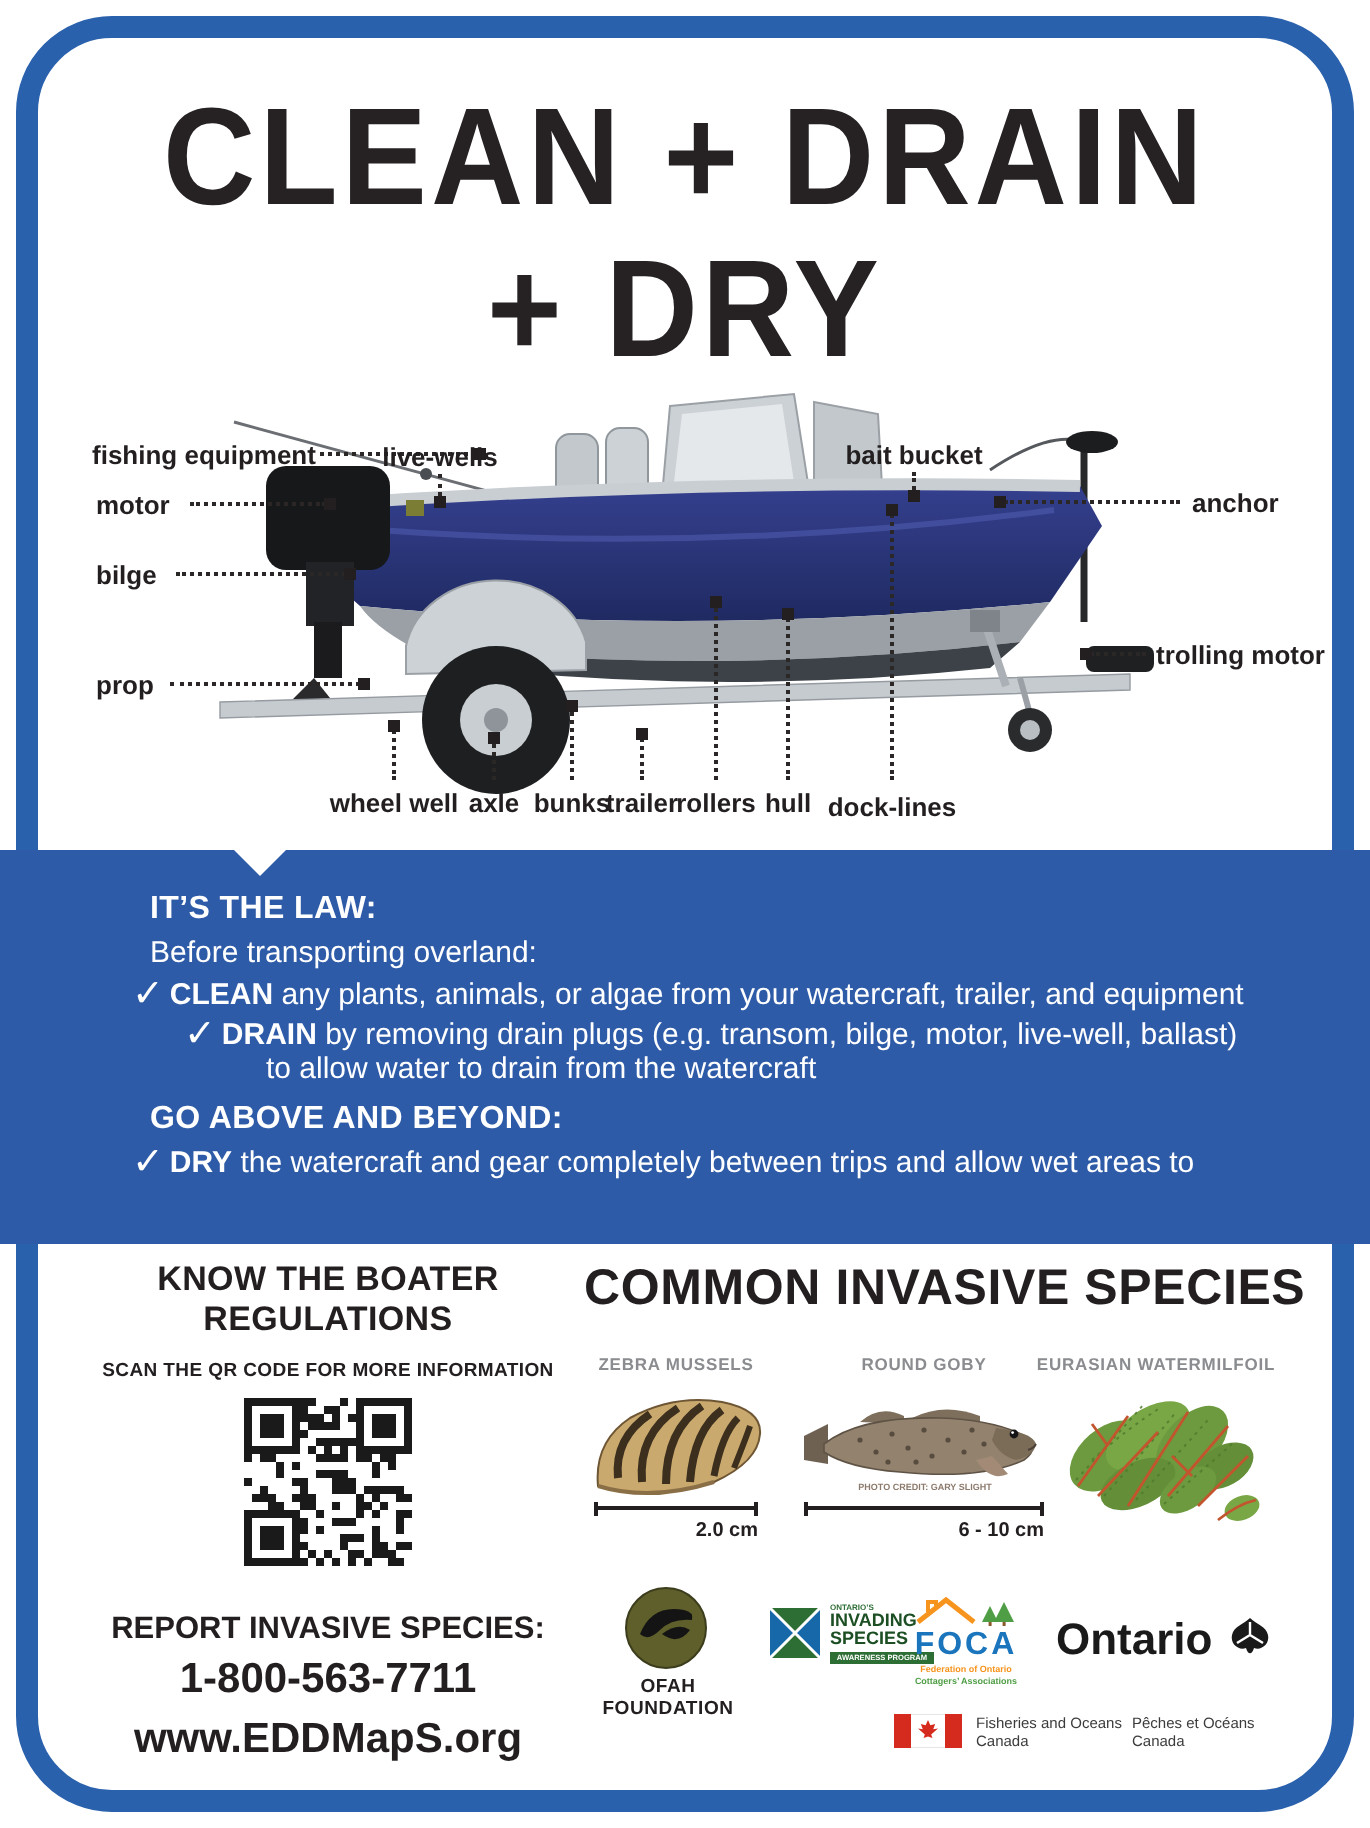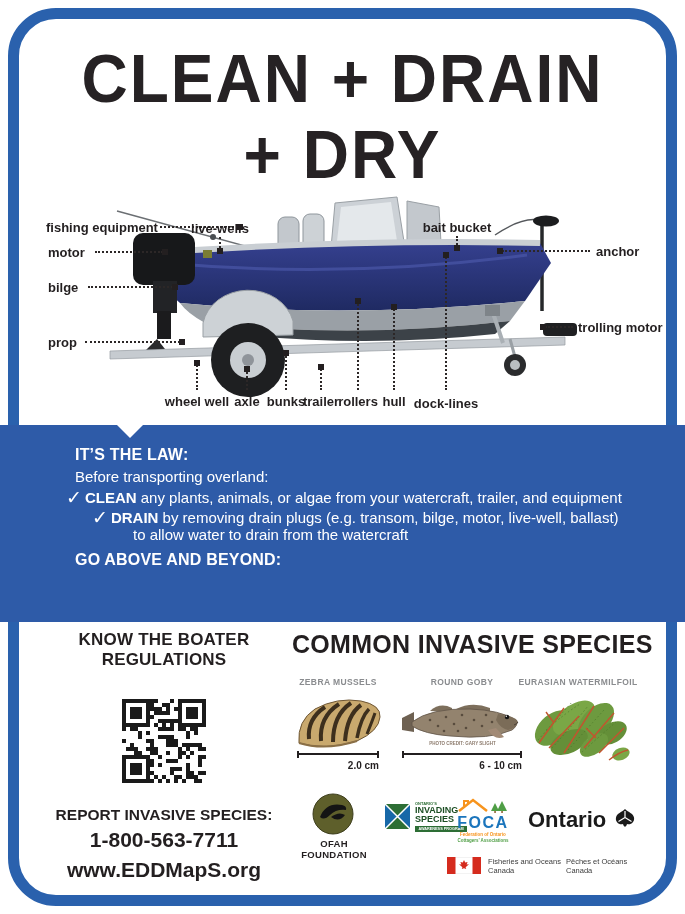--- a/index.html
+++ b/index.html
@@ -159,22 +159,26 @@
   <div class="band-txt band-h" style="left:75px;top:446px;">IT’S THE LAW:</div>
   <div class="band-txt" style="left:75px;top:468px;">Before transporting overland:</div>
   <div class="band-txt" style="left:66px;top:485px;">
     <span class="chk">✓</span><span class="b">CLEAN</span><span> any plants, animals, or algae from your watercraft, trailer, and equipment</span>
   </div>
   <div class="band-txt" style="left:66px;top:505px;margin-left:26px;">
     <span class="chk">✓</span><span class="b">DRAIN</span><span> by removing drain plugs (e.g. transom, bilge, motor, live-well, ballast)</span>
   </div>
   <div class="band-txt" style="left:133px;top:526px;">to allow water to drain from the watercraft</div>
   <div class="band-txt band-h" style="left:75px;top:551px;">GO ABOVE AND BEYOND:</div>
+  <div class="band-txt" style="left:66px;top:569px;">
+    <span class="chk">✓</span><span class="b">DRY</span><span> the watercraft and gear completely between trips and allow wet areas to</span>
+  </div>
 
   <div class="know">KNOW THE BOATER REGULATIONS</div>
+  <div class="scan">SCAN THE QR CODE FOR MORE INFORMATION</div>
   <svg id="qr" class="abs" style="left:118px;top:695px;z-index:2;" width="92" height="92" viewBox="0 0 92 92">
       <rect width="92" height="92" fill="#fff"></rect>
       <rect x="4" y="4" width="4" height="4" fill="#1a1a1a"></rect>
       <rect x="8" y="4" width="4" height="4" fill="#1a1a1a"></rect>
       <rect x="12" y="4" width="4" height="4" fill="#1a1a1a"></rect>
       <rect x="16" y="4" width="4" height="4" fill="#1a1a1a"></rect>
       <rect x="20" y="4" width="4" height="4" fill="#1a1a1a"></rect>
       <rect x="24" y="4" width="4" height="4" fill="#1a1a1a"></rect>
       <rect x="28" y="4" width="4" height="4" fill="#1a1a1a"></rect>
       <rect x="32" y="4" width="4" height="4" fill="#1a1a1a"></rect>

